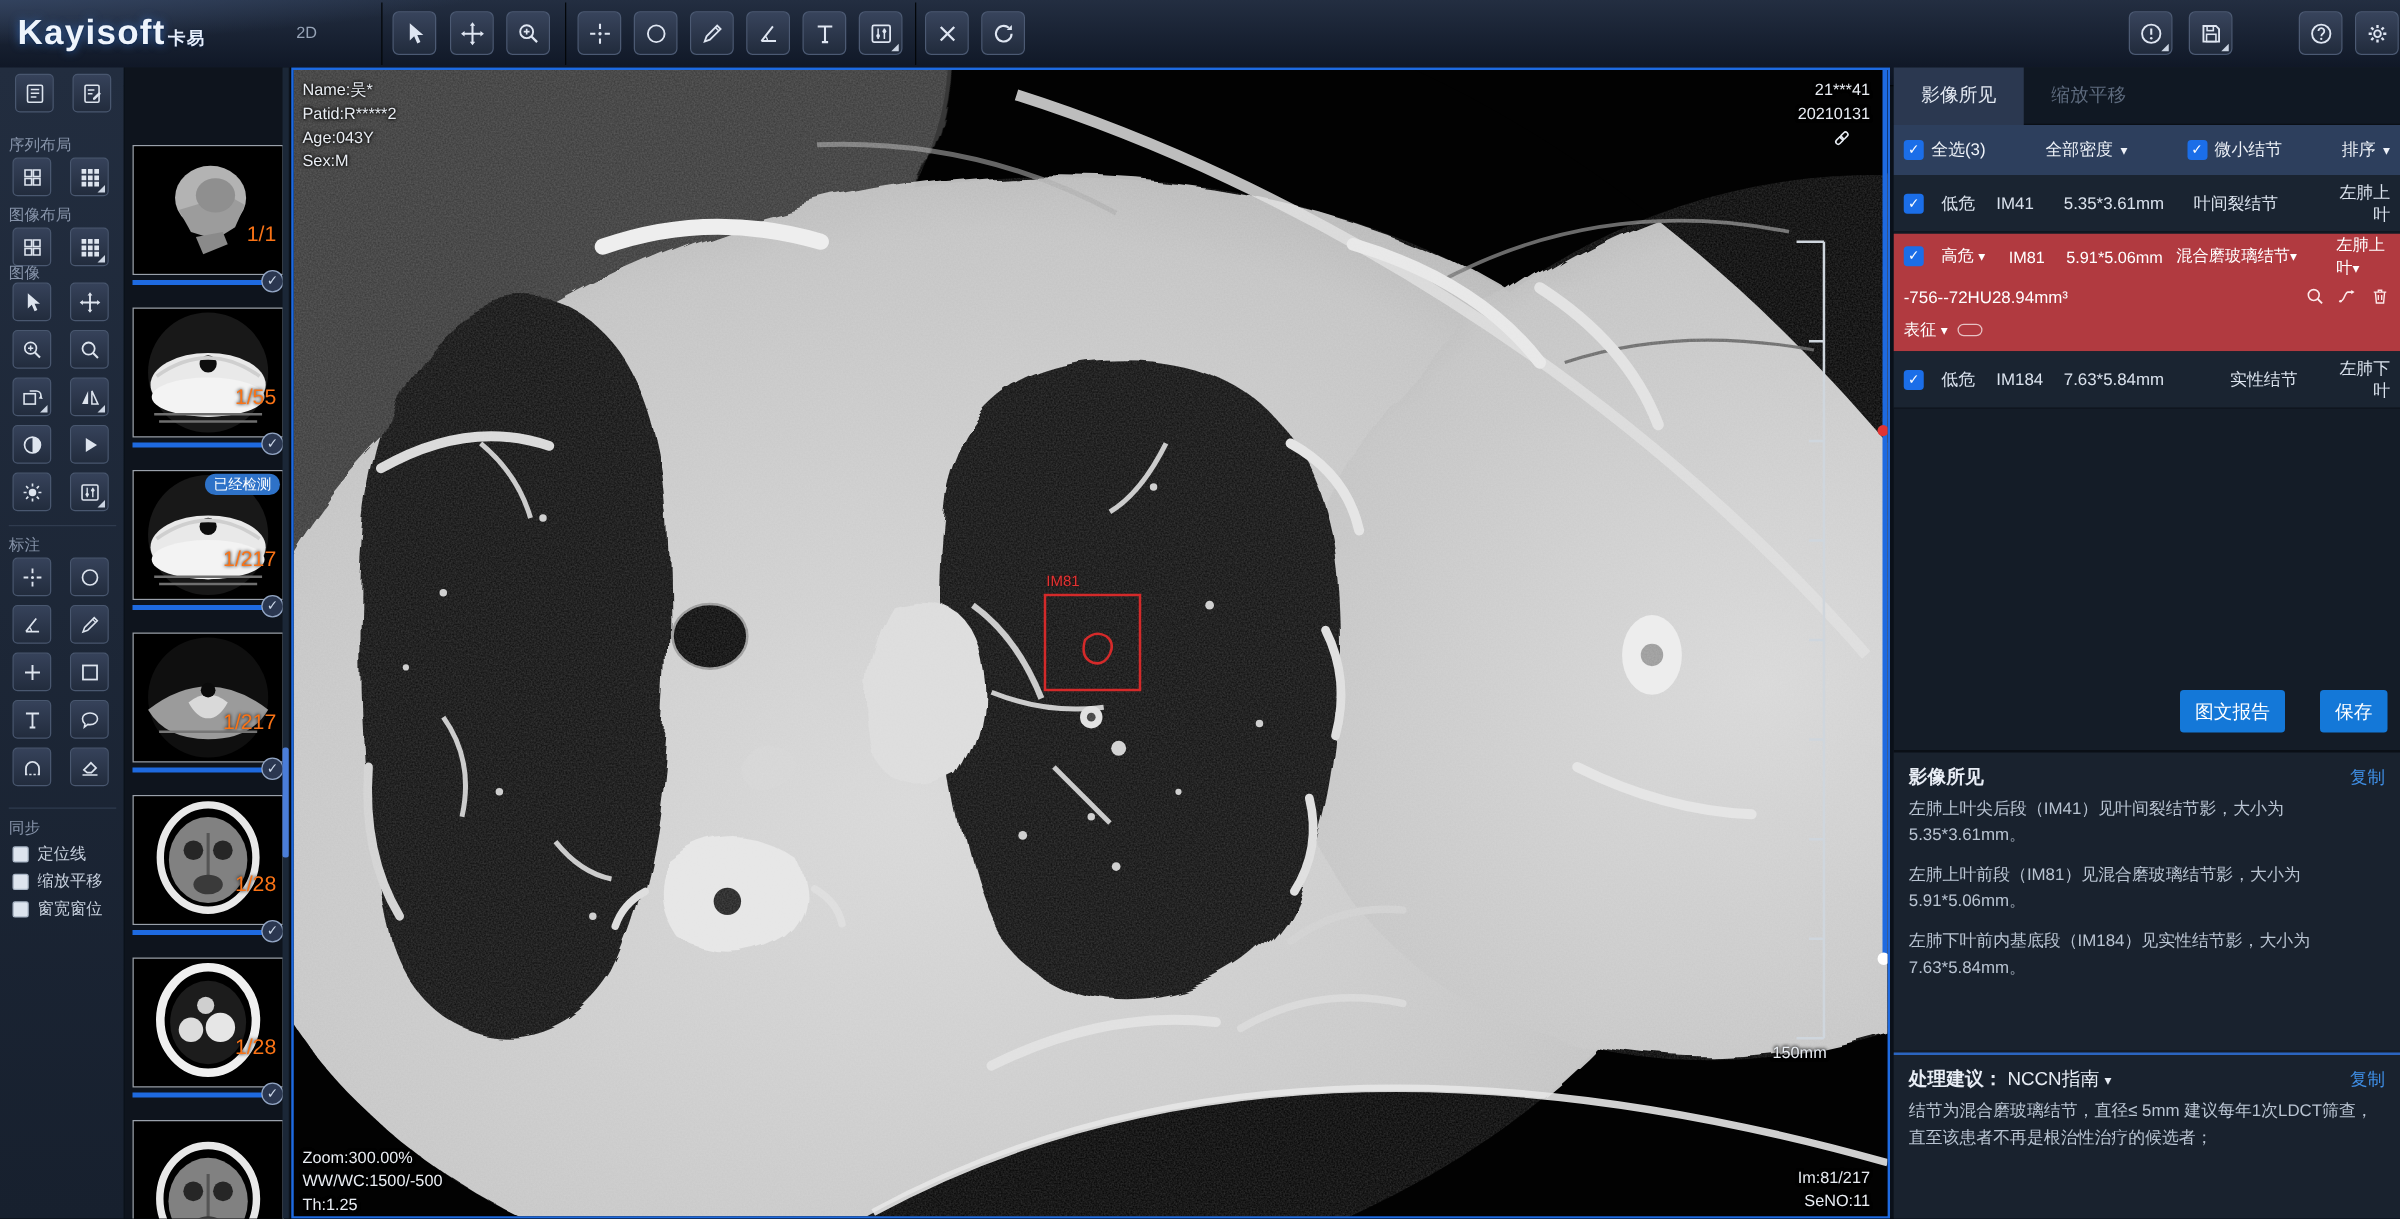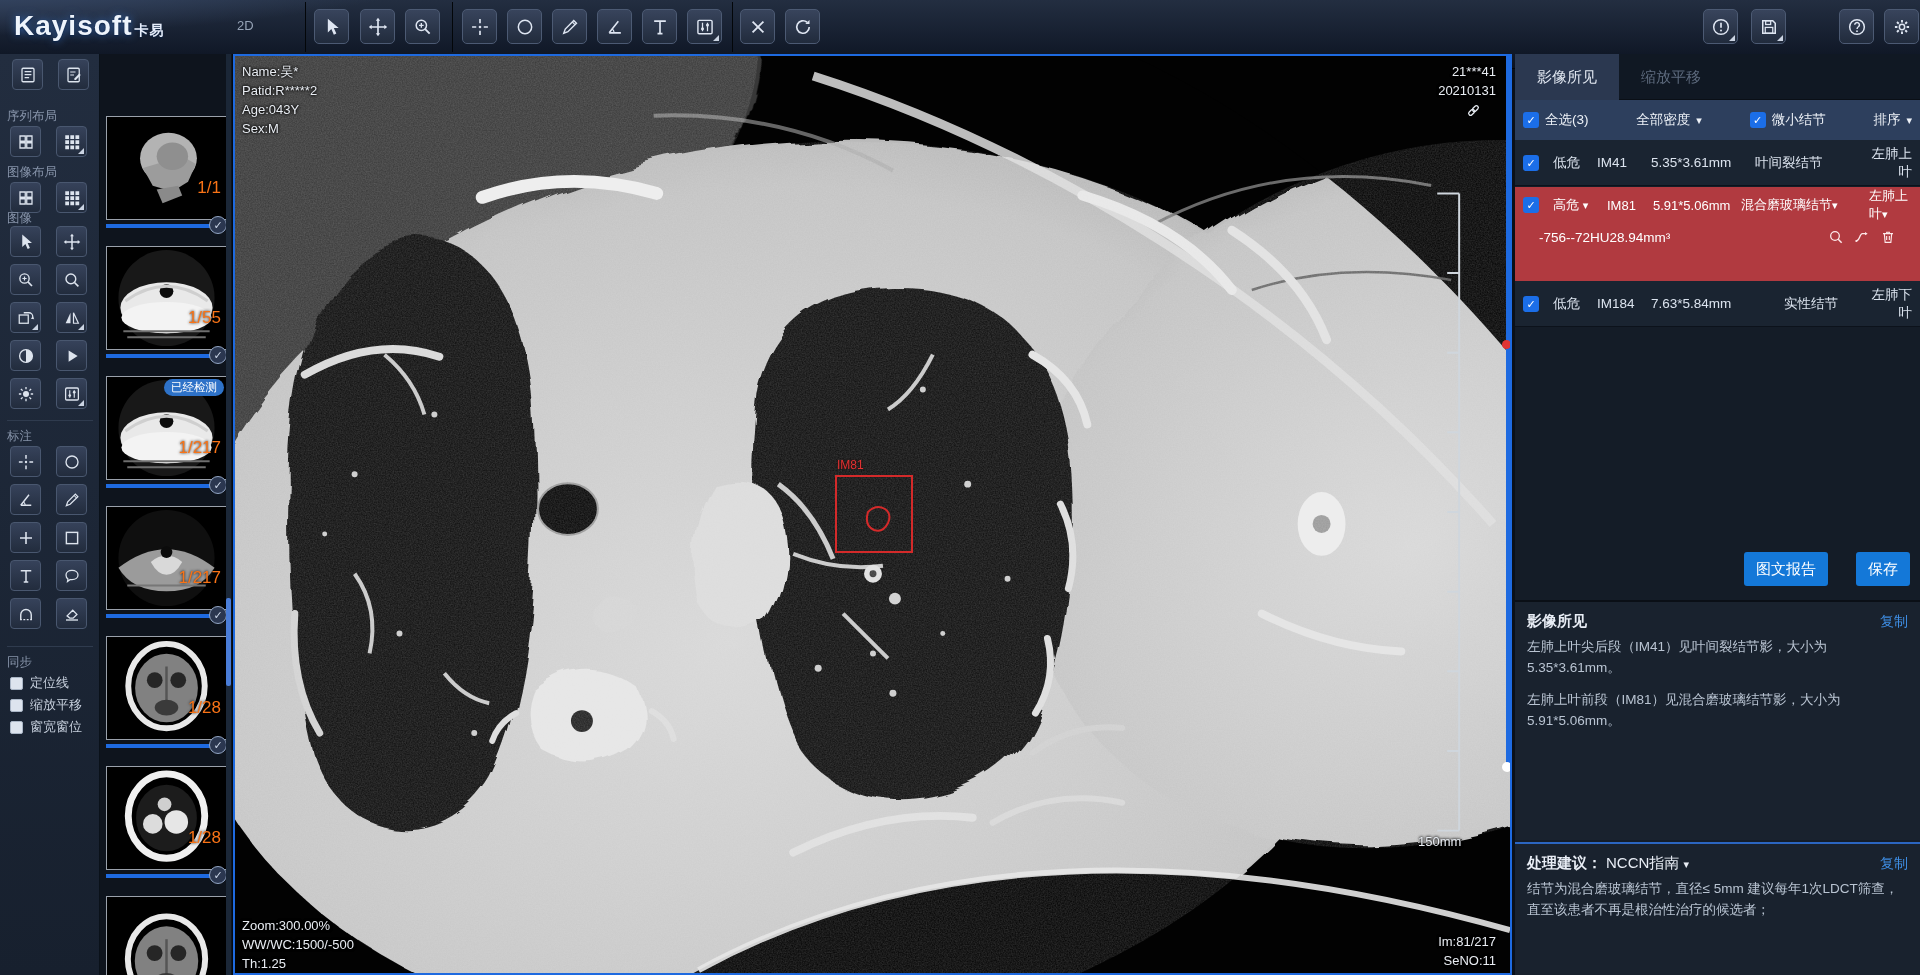--- a/index.html
+++ b/index.html
@@ -56,21 +56,21 @@
 .tab{height:46px;line-height:46px;padding:0 22px;font-size:15px;color:#5d6a7d;cursor:pointer}
 .tab.active{background:#2b3850;color:#e4eaf3}
 .filters{position:absolute;left:0;top:46px;width:405px;height:40px;background:#2d3f5d;display:flex;align-items:center;justify-content:space-between;padding:0 8px;font-size:13.5px;color:#eef2f8}
 .fitem{display:flex;align-items:center;gap:6px;cursor:pointer;white-space:nowrap}
 .caret{font-size:11px;color:inherit}
 .cb{width:16px;height:16px;border-radius:3px;background:#1b6ee8;color:#fff;font-size:11px;line-height:16px;text-align:center;flex:0 0 auto}
 .nrow{position:absolute;left:0;width:405px;height:46px;background:#1a2431;border-bottom:1px solid #0c121b;display:grid;grid-template-columns:30px 44px 54px 104px 112px 1fr;align-items:center;padding:0 6px 0 8px;font-size:13.5px;color:#dbe3ee;cursor:pointer}
 .nrow .loc{text-align:right;padding-right:2px}
 .redrow{position:absolute;left:0;top:133px;width:405px;height:94px;background:#b13a40;color:#fff;cursor:pointer}
 .redline1{display:grid;grid-template-columns:30px 54px 46px 88px 128px 1fr;align-items:center;height:36px;padding:0 6px 0 8px;font-size:13px}
-.redline2{display:flex;align-items:center;height:28px;padding:0 24px;font-size:13.5px}
+.redline2{display:flex;align-items:center;height:28px;padding:0 8px;font-size:13.5px}
 .redicons{margin-left:auto;display:flex;gap:10px;color:#fde9ea}
 .redicons svg{width:16px;height:16px;cursor:pointer}
 .redline3{display:flex;align-items:center;gap:8px;height:26px;padding:0 8px;font-size:13px}
 .pill{width:20px;height:10px;border:1px solid #f0d9da;border-radius:6px;opacity:.85}
 .panelbtn{position:absolute;height:34px;background:#1478d8;color:#fff;font-size:15px;border:none;border-radius:3px;display:flex;align-items:center;justify-content:center;cursor:pointer}
 .sect{position:absolute;left:0;width:405px;background:#19222e}
 .secthead{display:flex;justify-content:space-between;align-items:center;padding:10px 12px 4px 12px}
 .secttitle{font-size:15px;font-weight:bold;color:#e8edf5}
 .copylink{font-size:14px;color:#3f8fe6;cursor:pointer}
 .sectbody{padding:2px 12px;font-size:13.5px;line-height:1.55;color:#b9c4d2}
@@ -752,20 +752,24 @@
               <use href="#i-search"></use>
             </svg>
           <svg>
               <use href="#i-route"></use>
             </svg>
           <svg>
               <use href="#i-trash"></use>
             </svg>
         </span>
       </div>
+      <div class="redline3">
+        <span><span>表征</span> <span class="caret">▾</span></span>
+        <span class="pill"></span>
+      </div>
     </div>
 
     <div class="nrow" style="top:227px">
       <span class="cb">✓</span>
       <span>低危</span>
       <span>IM184</span>
       <span>7.63*5.84mm</span>
       <span style="text-align:center">实性结节</span>
       <span class="loc">左肺下叶</span>
     </div>
@@ -774,20 +778,21 @@
     <button class="panelbtn" style="right:10px;top:498px;width:54px">保存</button>
 
     <div class="sect" style="top:546px;height:240px;border-top:2px solid #0a0f16">
       <div class="secthead">
         <span class="secttitle">影像所见</span>
         <span class="copylink">复制</span>
       </div>
       <div class="sectbody">
         <p>左肺上叶尖后段（IM41）见叶间裂结节影，大小为5.35*3.61mm。</p>
         <p>左肺上叶前段（IM81）见混合磨玻璃结节影，大小为5.91*5.06mm。</p>
+        <p>左肺下叶前内基底段（IM184）见实性结节影，大小为7.63*5.84mm。</p>
       </div>
     </div>
 
     <div class="sect" style="top:788px;height:133px;border-top:2px solid #2b65c0">
       <div class="secthead">
         <span>
           <span class="secttitle">处理建议：</span><span class="guide"><span>NCCN指南</span> <span class="caret">▾</span></span>
         </span>
         <span class="copylink">复制</span>
       </div>

